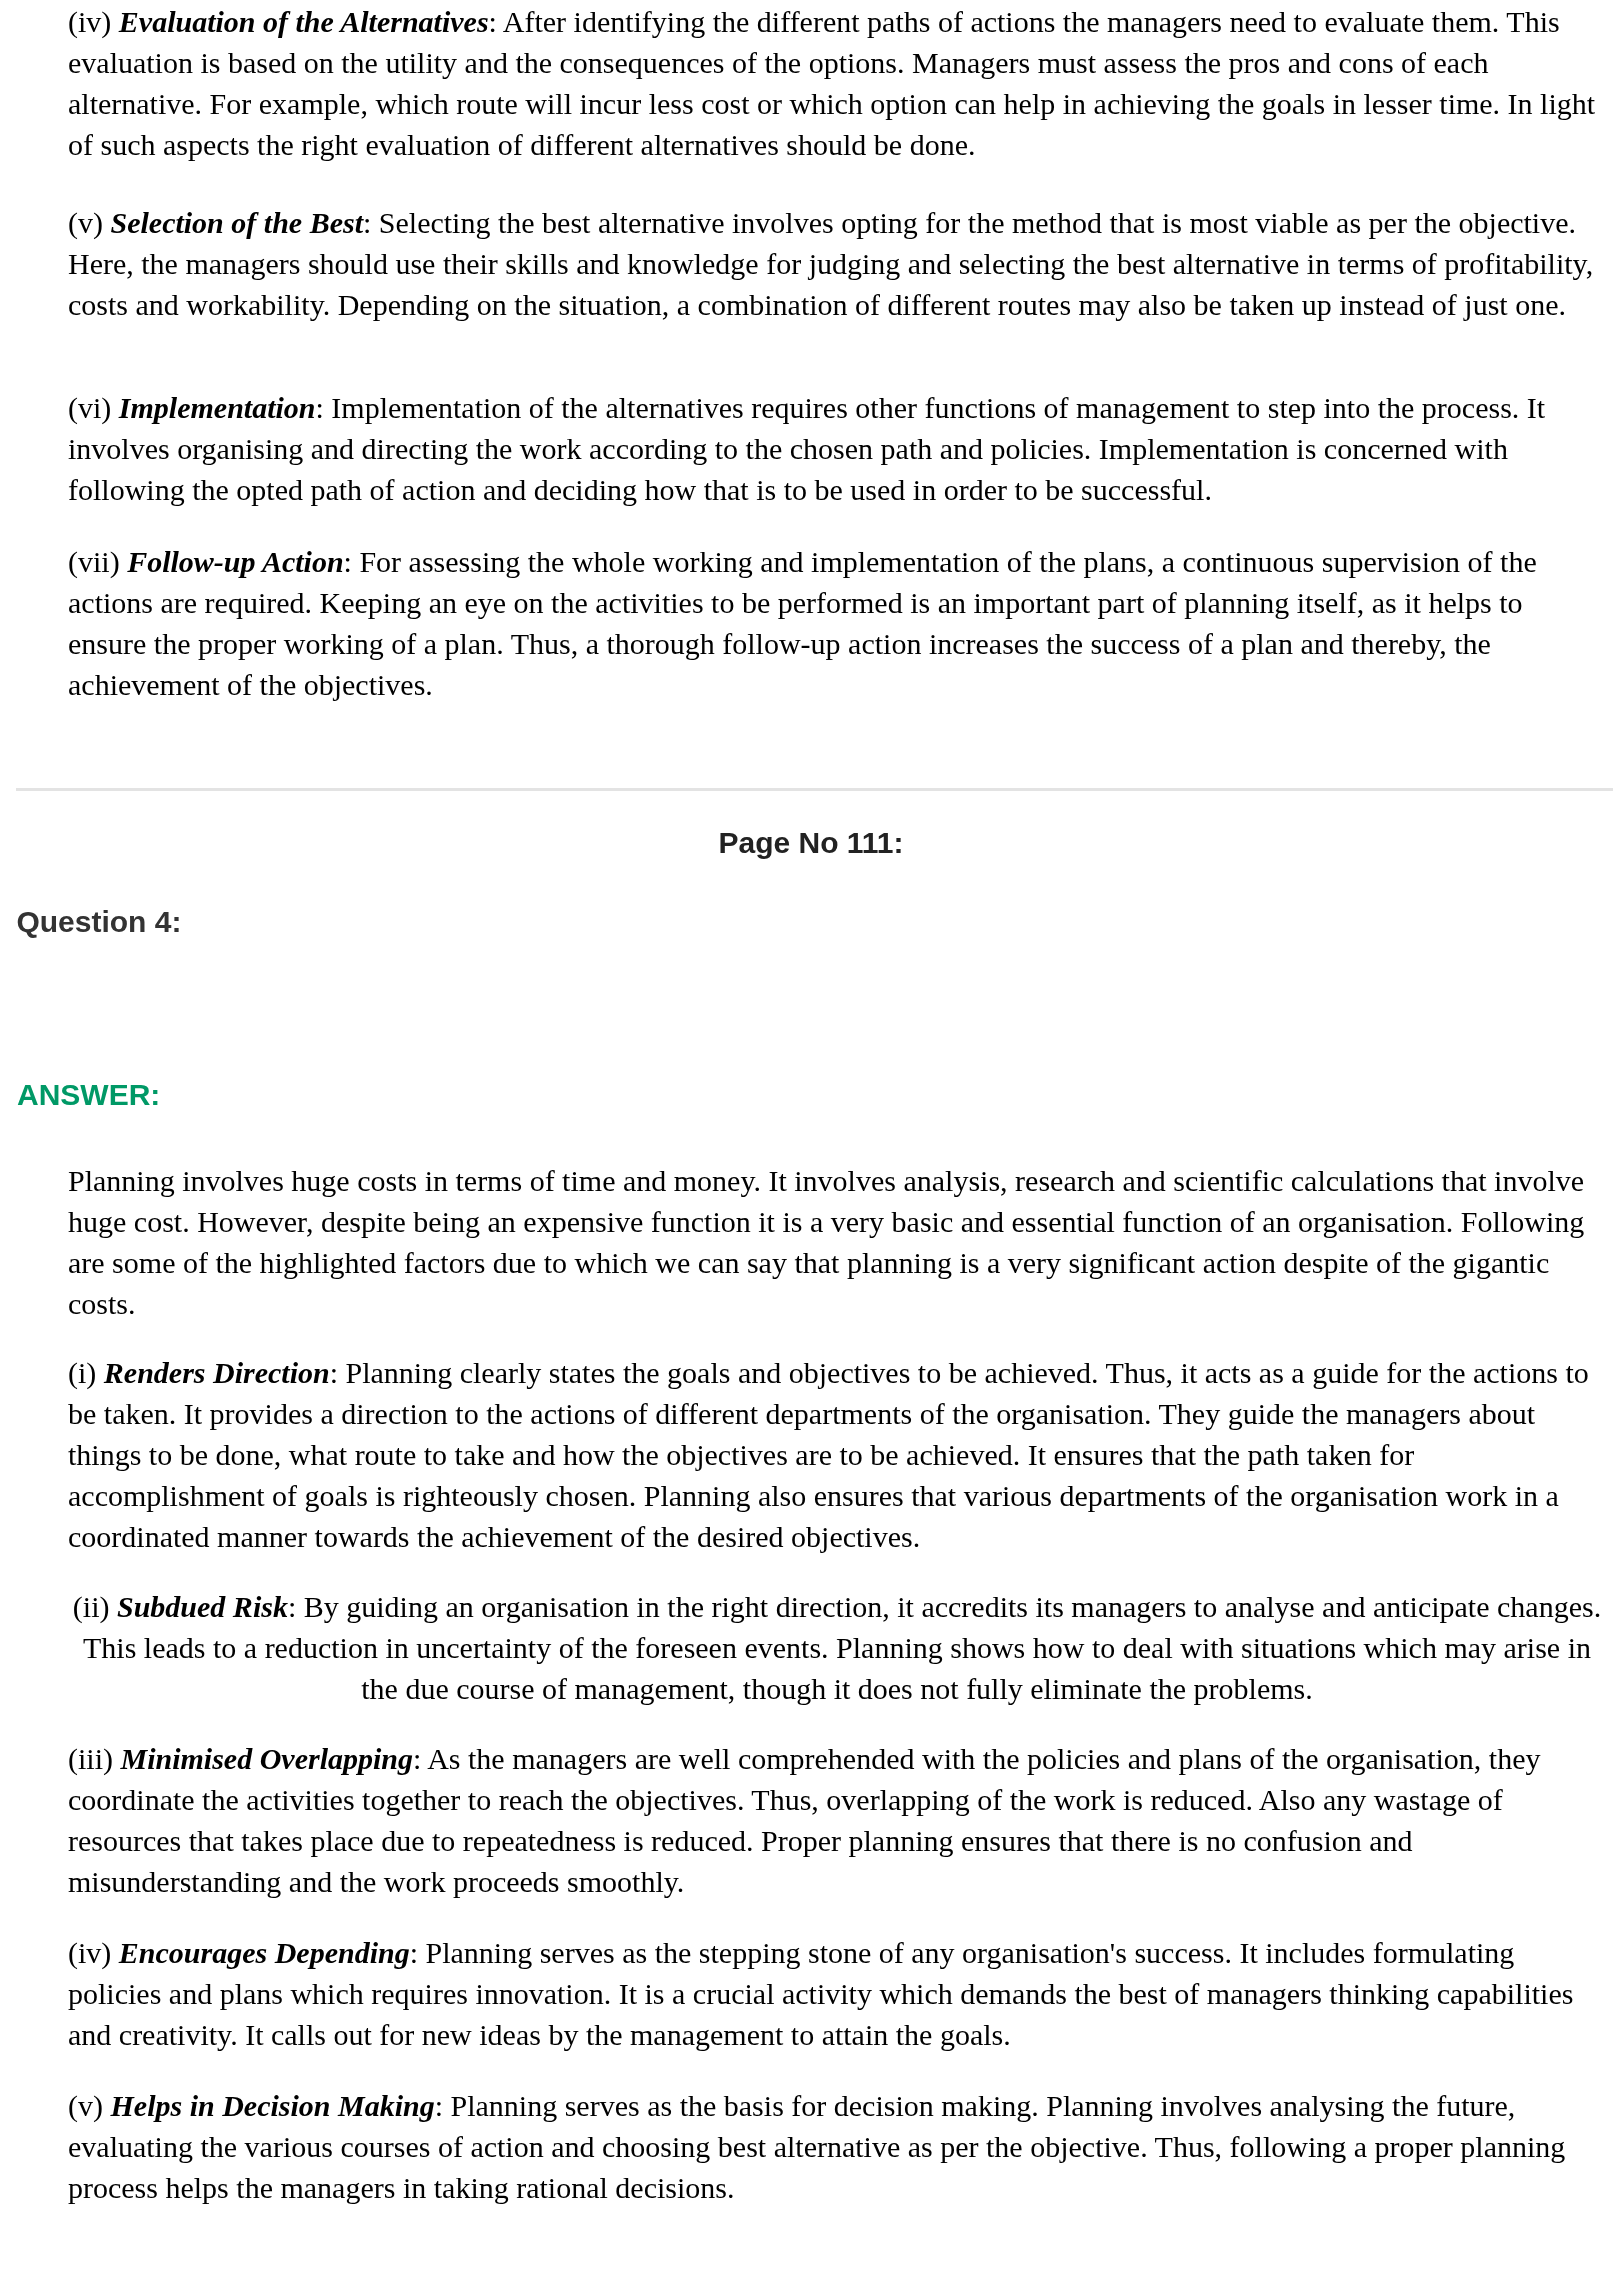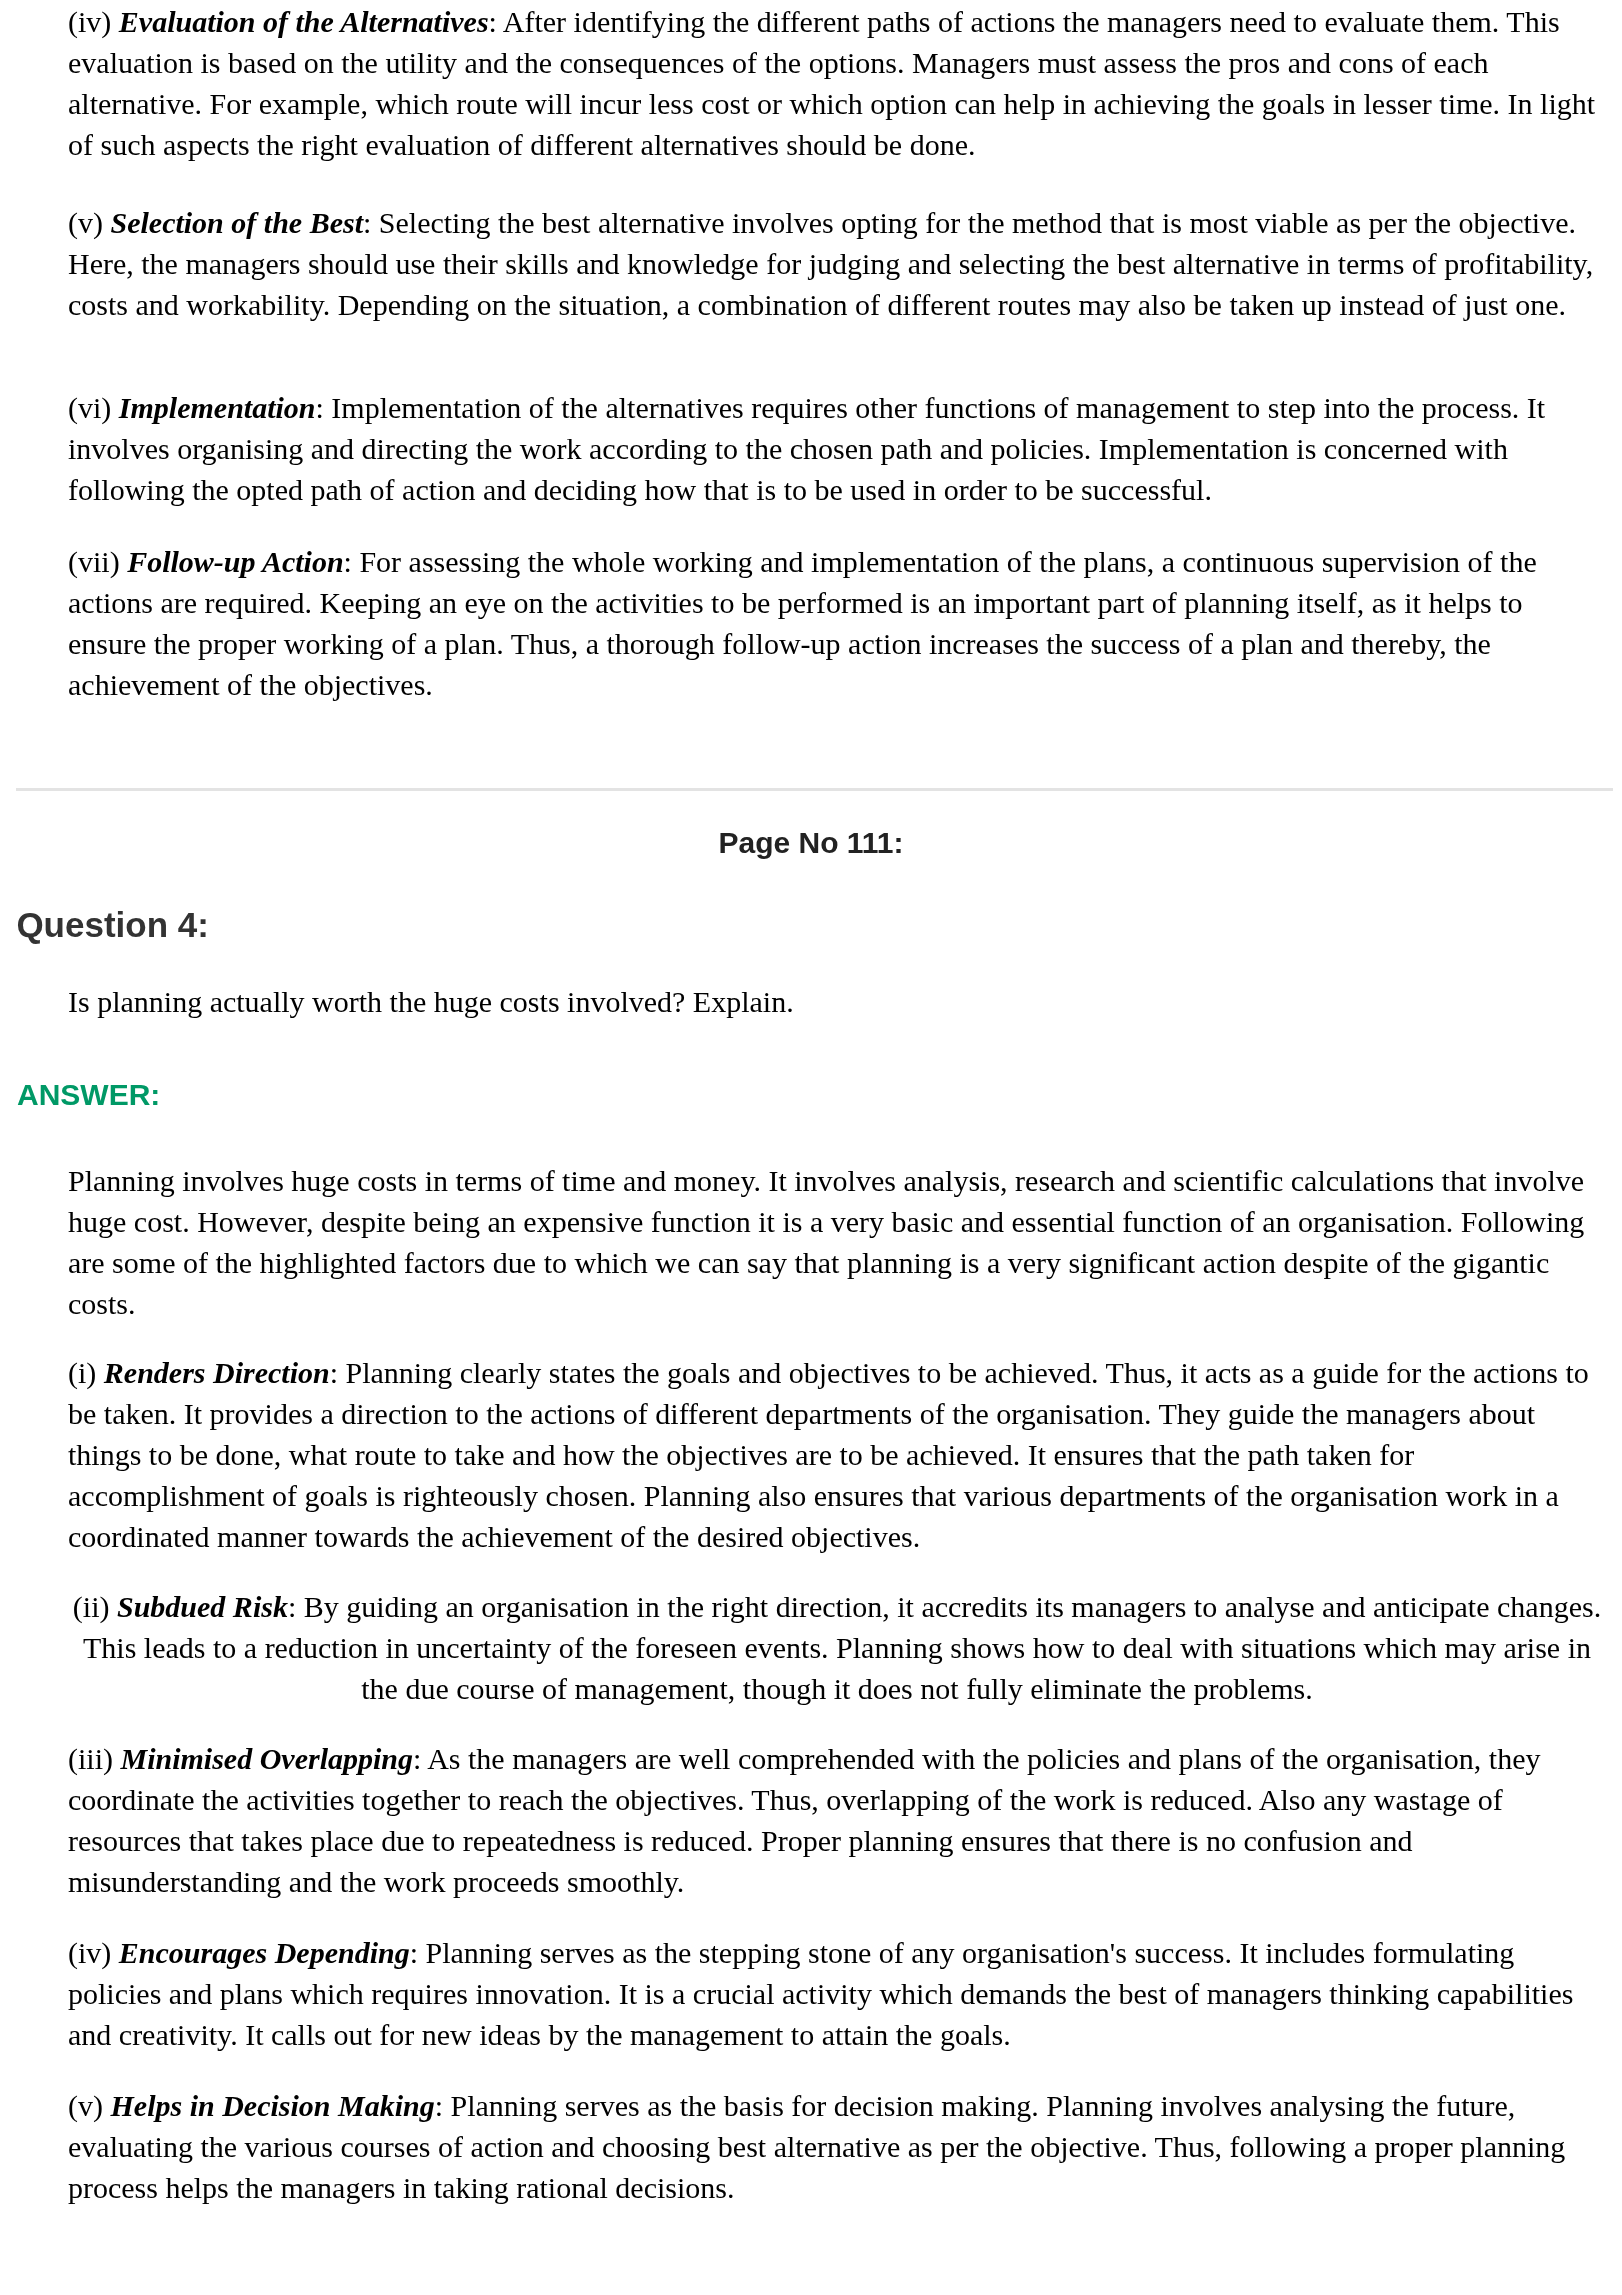--- a/index.html
+++ b/index.html
@@ -11,21 +11,21 @@
     color: #000000; margin: 0; word-spacing: 0px;
   }
   .para .term { font-weight: bold; font-style: italic; }
   .divider { position: absolute; left: 16.4px; width: 1597px; top: 788px; height: 2.6px; background: #e3e3e3; }
   .page-no {
     position: absolute; left: 0; width: 1622px; top: 826px; text-align: center;
     font-family: "Liberation Sans", sans-serif; font-weight: bold; font-size: 30px; color: #222222;
   }
   .question-heading {
     position: absolute; left: 16.4px; top: 905px;
-    font-family: "Liberation Sans", sans-serif; font-weight: bold; font-size: 35px; color: #333333;
+    font-family: "Liberation Sans", sans-serif; font-weight: bold; font-size: 30px; color: #333333;
   }
   .answer-heading {
     position: absolute; left: 17px; top: 1078px;
     font-family: "Liberation Sans", sans-serif; font-weight: bold; font-size: 30px; color: #009966;
   }
 </style>
 </head>
 <body>
 
 <div class="page">
@@ -49,21 +49,20 @@
     <span>(vii)</span>
     <span class="term">Follow-up Action</span><span>: For assessing the whole working and implementation of the plans, a continuous supervision of the actions are required. Keeping an eye on the activities to be performed is an important part of planning itself, as it helps to ensure the proper working of a plan. Thus, a thorough follow-up action increases the success of a plan and thereby, the achievement of the objectives.</span>
   </p>
 
   <div class="divider"></div>
 
   <div class="page-no">Page No 111:</div>
 
   <div class="question-heading">Question 4:</div>
 
-  <p class="para" style="top: 981px;">Is planning actually worth the huge costs involved? Explain.</p>
 
   <div class="answer-heading" style="color: rgb(0, 153, 102);">ANSWER:</div>
 
   <p class="para" style="top: 1160px;">Planning involves huge costs in terms of time and money. It involves analysis, research and scientific calculations that involve huge cost. However, despite being an expensive function it is a very basic and essential function of an organisation. Following are some of the highlighted factors due to which we can say that planning is a very significant action despite of the gigantic costs.</p>
 
   <p class="para" style="top: 1352px;">
     <span>(i)</span>
     <span class="term">Renders Direction</span><span>: Planning clearly states the goals and objectives to be achieved. Thus, it acts as a guide for the actions to be taken. It provides a direction to the actions of different departments of the organisation. They guide the managers about things to be done, what route to take and how the objectives are to be achieved. It ensures that the path taken for accomplishment of goals is righteously chosen. Planning also ensures that various departments of the organisation work in a coordinated manner towards the achievement of the desired objectives.</span>
   </p>
 

